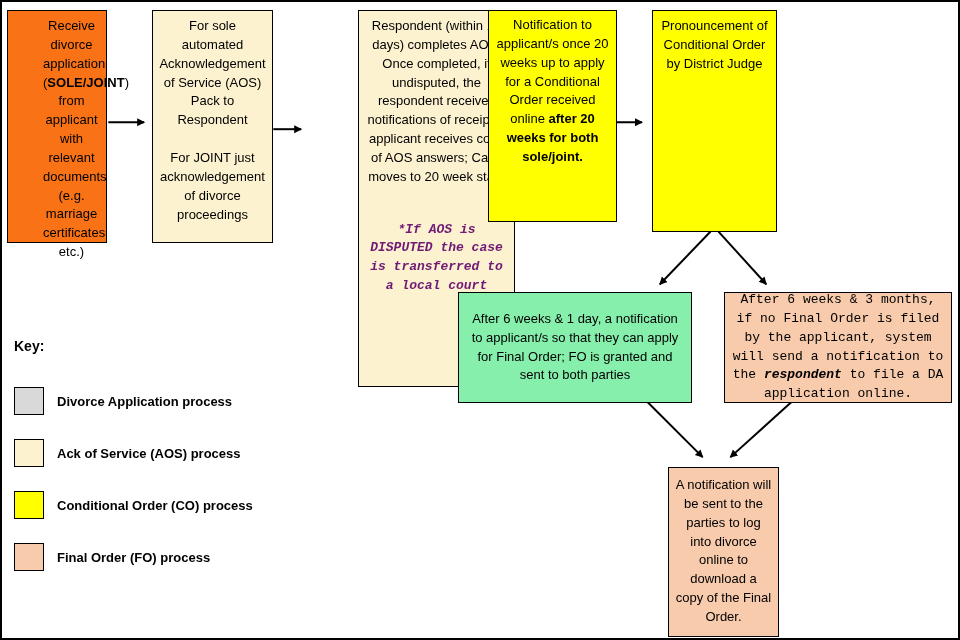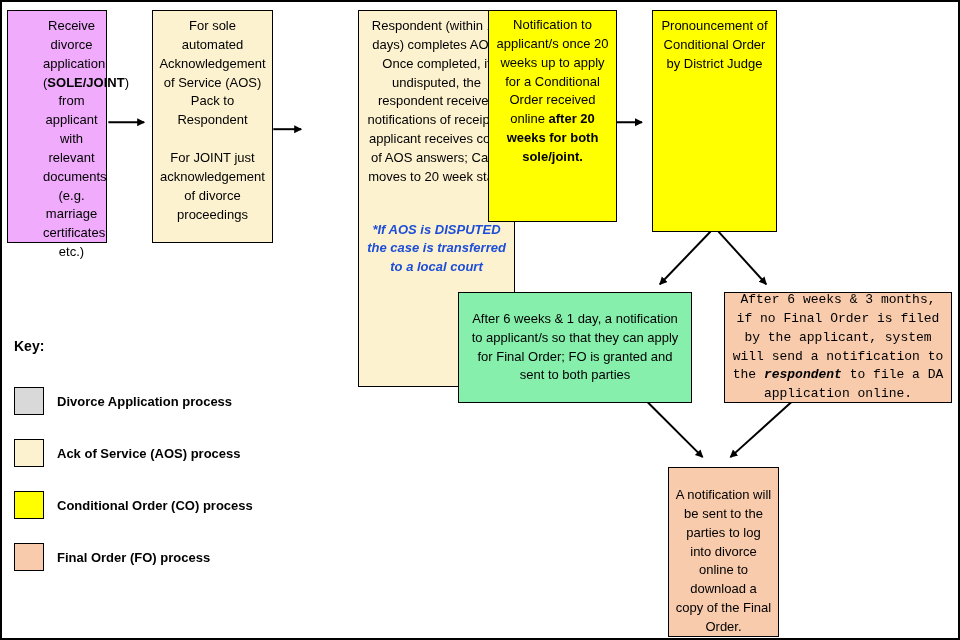--- a/index.html
+++ b/index.html
@@ -8,21 +8,21 @@
   .canvas { position: relative; width: 960px; height: 640px; background: #fff; border: 2px solid #000; overflow: hidden; }
   .arrows { position: absolute; left: 0; top: 0; width: 100%; height: 100%; pointer-events: none; }
   .box { position: absolute; border: 1.5px solid #000; font-size: 13px; line-height: 1.45; text-align: center; padding: 6px 6px; }
   .b1 { left: 5px;   top: 8px;   width: 100px; height: 233px; }
   .b2 { left: 150px; top: 8px;   width: 121px; height: 233px; }
   .b3 { left: 308px; top: 8px;   width: 157px; height: 377px; margin-left: 48px; }
   .b4 { left: 486px; top: 8px;   width: 129px; height: 212px; padding-top: 5px; }
   .b5 { left: 650px; top: 8px;   width: 125px; height: 222px; }
   .b6 { left: 456px; top: 290px; width: 234px; height: 111px; display: flex; align-items: center; justify-content: center; }
   .b7 { left: 722px; top: 290px; width: 228px; height: 111px; display: flex; align-items: center; justify-content: center; font-family: Liberation Mono, monospace; }
-  .b8 { left: 666px; top: 465px; width: 111px; height: 170px; padding-top: 18px; }
+  .b8 { left: 666px; top: 465px; width: 111px; height: 170px; padding-top: 8px; }
   .box p { margin: 0 0 19px 0; }
   .box p:last-child { margin-bottom: 0; }
   .b3 .p1 { margin-bottom: 34px; }
   .note { font-weight: bold; font-style: italic; }
   .emph { font-weight: bold; font-style: italic; }
   b { font-weight: bold; }
   .key { position: absolute; left: 12px; top: 336px; }
   .key-title { font-weight: bold; font-size: 14px; margin-bottom: 33px; }
   .key-row { display: flex; align-items: center; height: 28px; margin-bottom: 24px; }
   .sw { display: inline-block; width: 30px; height: 28px; border: 1.5px solid #000; flex: 0 0 auto; background: #fff; }
@@ -42,32 +42,32 @@
     <line x1="106" y1="121" x2="142" y2="121" stroke="#000" stroke-width="2" marker-end="url(#ah)"></line>
     <line x1="272" y1="128" x2="300" y2="128" stroke="#000" stroke-width="2" marker-end="url(#ah)"></line>
     <line x1="444" y1="128" x2="479" y2="128" stroke="#000" stroke-width="2" marker-end="url(#ah)"></line>
     <line x1="606" y1="121" x2="643" y2="121" stroke="#000" stroke-width="2" marker-end="url(#ah)"></line>
     <line x1="712" y1="231" x2="661" y2="284" stroke="#000" stroke-width="2" marker-end="url(#ah)"></line>
     <line x1="720" y1="231" x2="768" y2="284" stroke="#000" stroke-width="2" marker-end="url(#ah)"></line>
     <line x1="648" y1="402" x2="704" y2="458" stroke="#000" stroke-width="2" marker-end="url(#ah)"></line>
     <line x1="794" y1="402" x2="732" y2="458" stroke="#000" stroke-width="2" marker-end="url(#ah)"></line>
   </svg>
 
-  <div class="box b1" style="background: #f0abfc; padding-left: 35px;">
+  <div class="box b1" style="background: #f97316; padding-left: 35px;">
     <div><span>Receive divorce application (</span><b>SOLE/JOINT</b><span>) from applicant with relevant documents (e.g. marriage certificates etc.)</span></div>
   </div>
 
   <div class="box b2" style="background: rgb(253, 242, 208);">
     <p>For sole automated Acknowledgement of Service (AOS) Pack to Respondent</p>
     <p>For JOINT just acknowledgement of divorce proceedings</p>
   </div>
 
   <div class="box b3" style="background: rgb(253, 242, 208);">
     <p class="p1">Respondent (within 14 days) completes AOS. Once completed, if undisputed, the respondent receives notifications of receipt &amp; applicant receives copy of AOS answers; Case moves to 20 week state</p>
-    <p class="note" style="color: #1d4ed8;">*If AOS is DISPUTED the case is transferred to a local court</p>
+    <p class="note" style="color: #701a75; font-family: Liberation Mono, monospace;">*If AOS is DISPUTED the case is transferred to a local court</p>
   </div>
 
   <div class="box b4" style="background: rgb(255, 255, 0);">
     <div><span>Notification to applicant/s once 20 weeks up to apply for a Conditional Order received online </span><b>after 20 weeks for both sole/joint.</b></div>
   </div>
 
   <div class="box b5" style="background: rgb(255, 255, 0);">
     <div>Pronouncement of Conditional Order by District Judge</div>
   </div>
 

